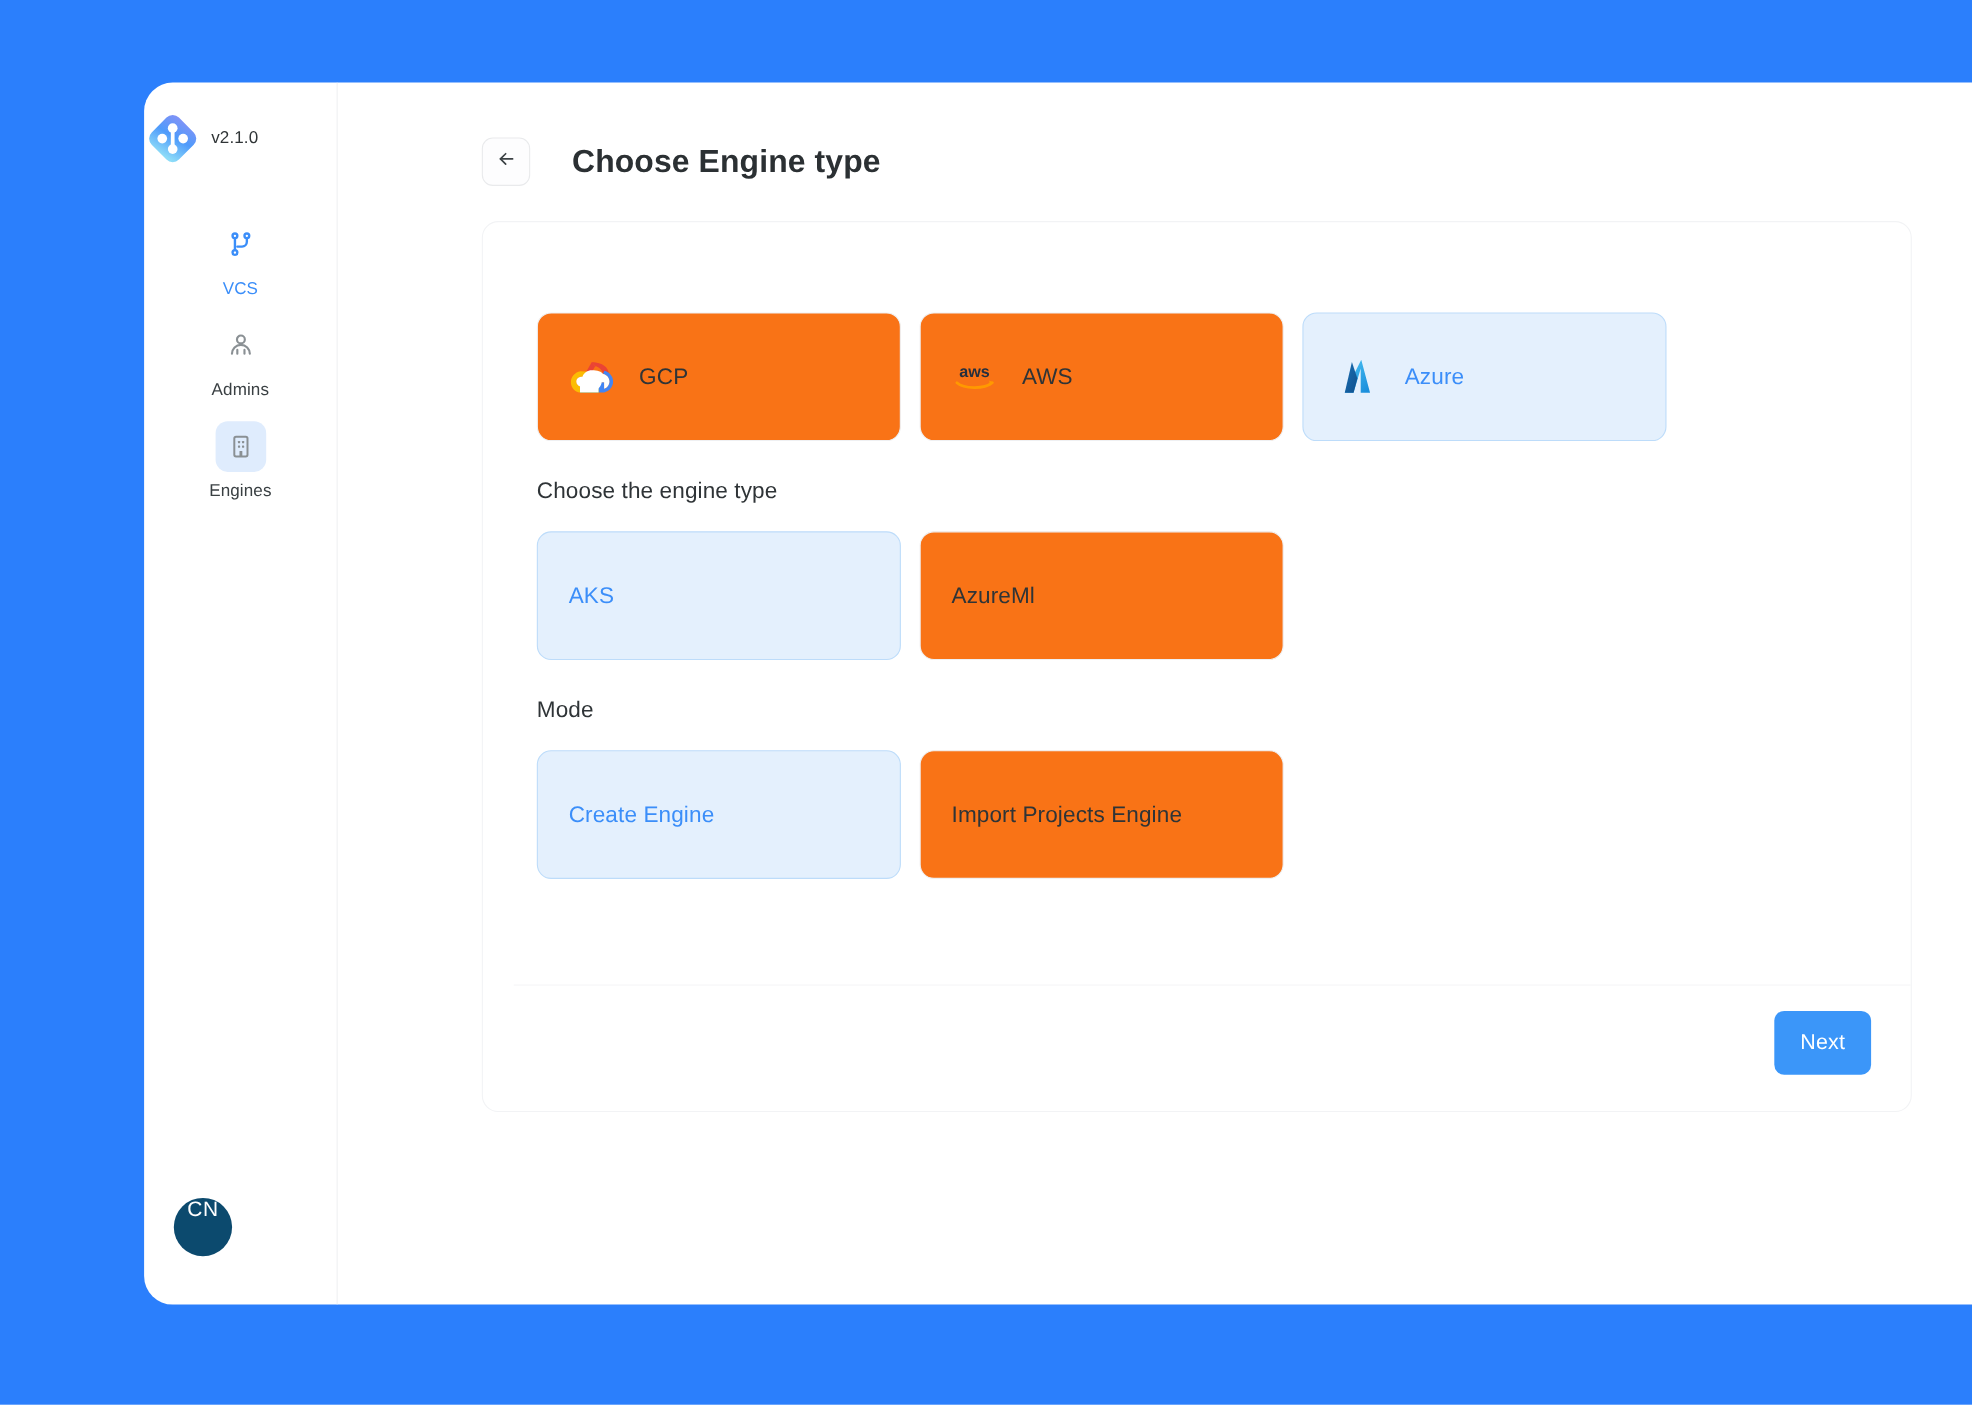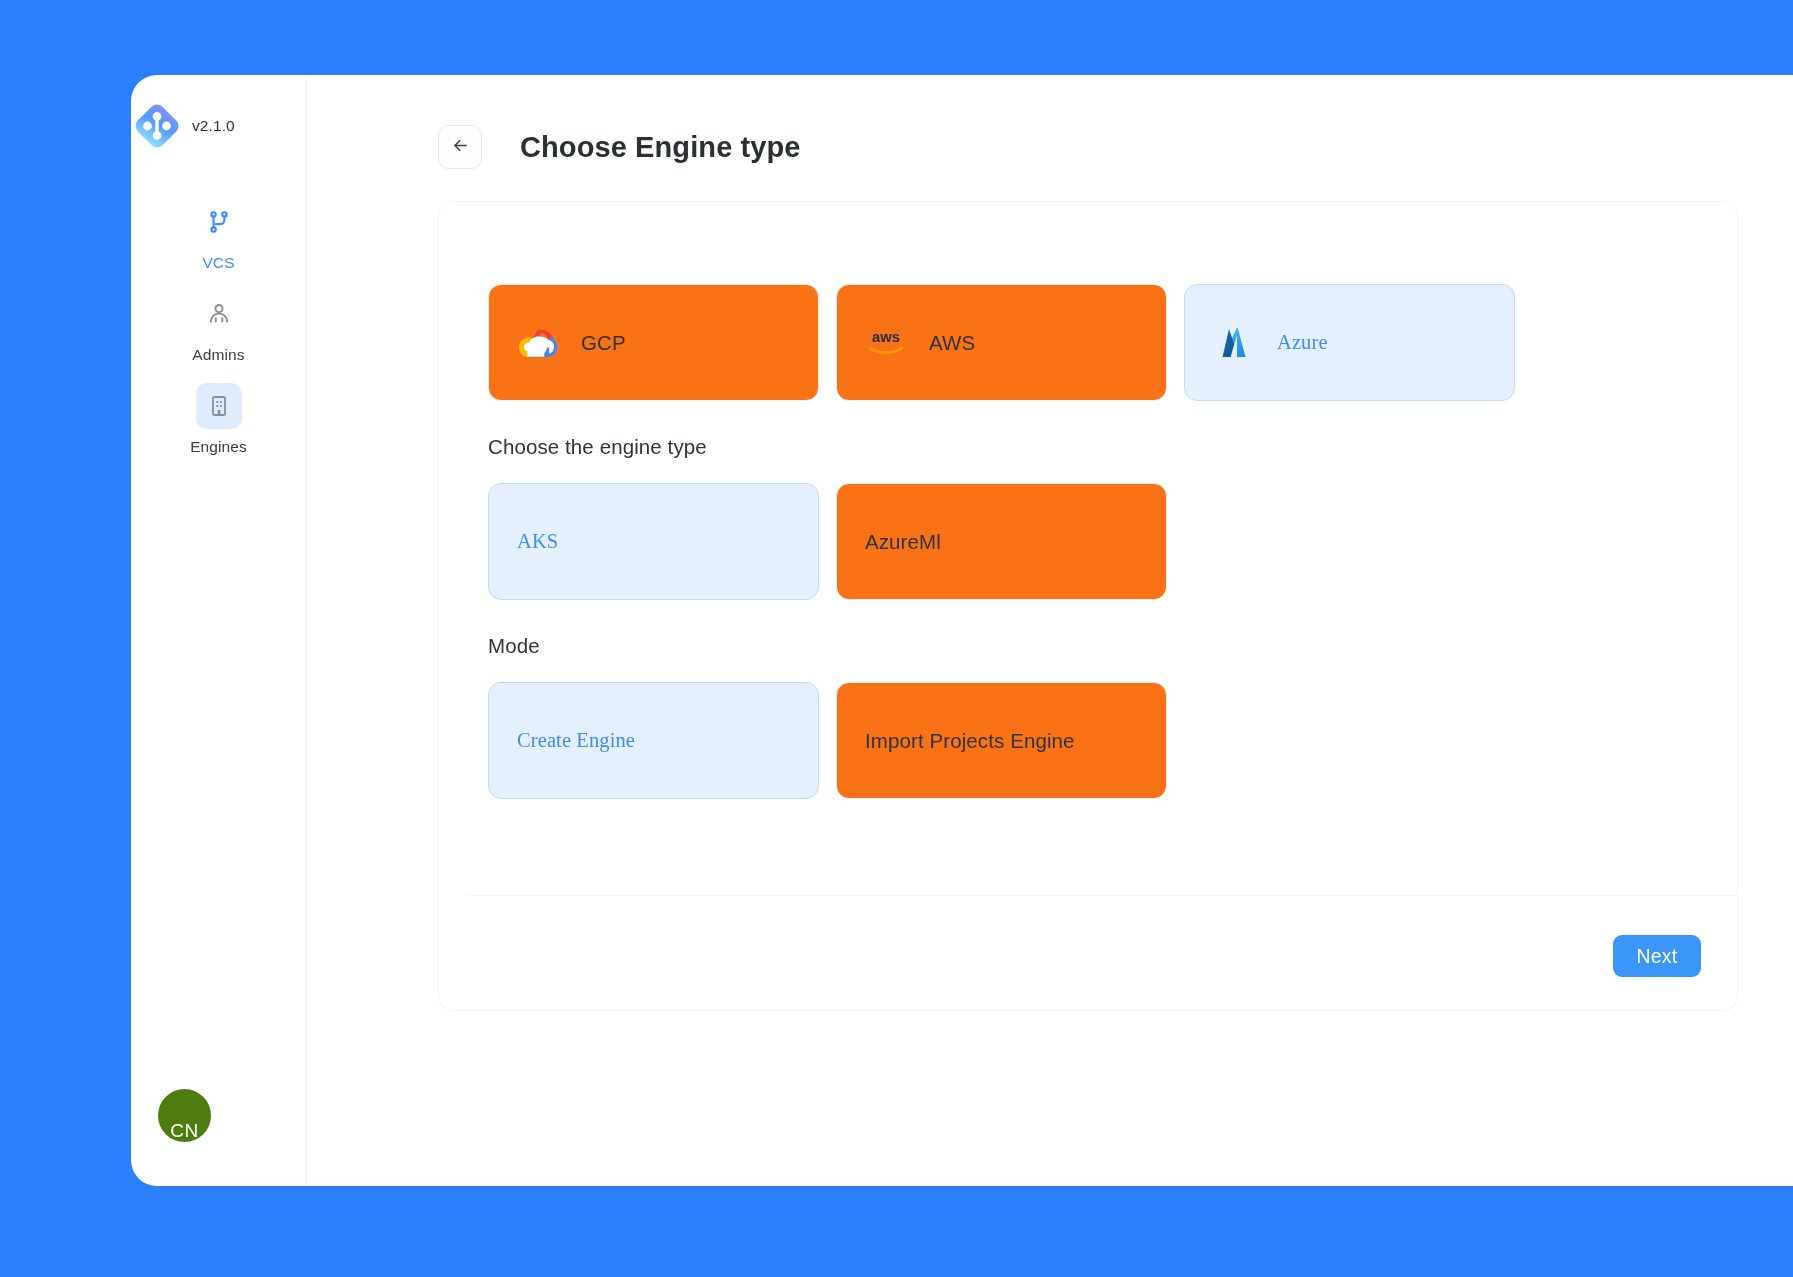--- a/index.html
+++ b/index.html
@@ -91,24 +91,24 @@
 
   .nav-item.vcs .nav-label { color: #3b8ef9; }
 
   .avatar {
     position: absolute;
     left: 27px;
     bottom: 44px;
     width: 53px;
     height: 53px;
     border-radius: 50%;
-    background: #4d7c0f;
+    background: #0c4a6e;
     color: #ffffff;
     display: flex;
-    align-items: flex-end;
+    align-items: flex-start;
     justify-content: center;
     font-size: 19px;
     letter-spacing: .6px;
     cursor: pointer;
   }
 
   
   #main {
     flex: 1 1 auto;
     padding: 0;
@@ -173,21 +173,20 @@
     align-items: center;
     gap: 22px;
     padding: 0 28px;
     cursor: pointer;
     user-select: none;
   }
 
   .option-card.selected {
     background: #e4f0fd;
     border-color: #bddcfa;
-    font-family: Liberation Serif, serif;
   }
 
   .option-label {
     font-size: 20.5px;
     color: #2f3437;
     letter-spacing: .1px;
   }
 
   .option-card.selected .option-label { color: #3b8ef9; }
 
@@ -209,21 +208,21 @@
     bottom: 114px;
     height: 1px;
     background: #f5f6f7;
   }
 
   .next-btn {
     position: absolute;
     right: 36px;
     bottom: 33px;
     width: 88px;
-    height: 42px;
+    height: 58px;
     border-radius: 9px;
     background: #3b96f9;
     color: #ffffff;
     font-size: 19.5px;
     display: flex;
     align-items: center;
     justify-content: center;
     border: none;
     cursor: pointer;
     font-family: inherit;

